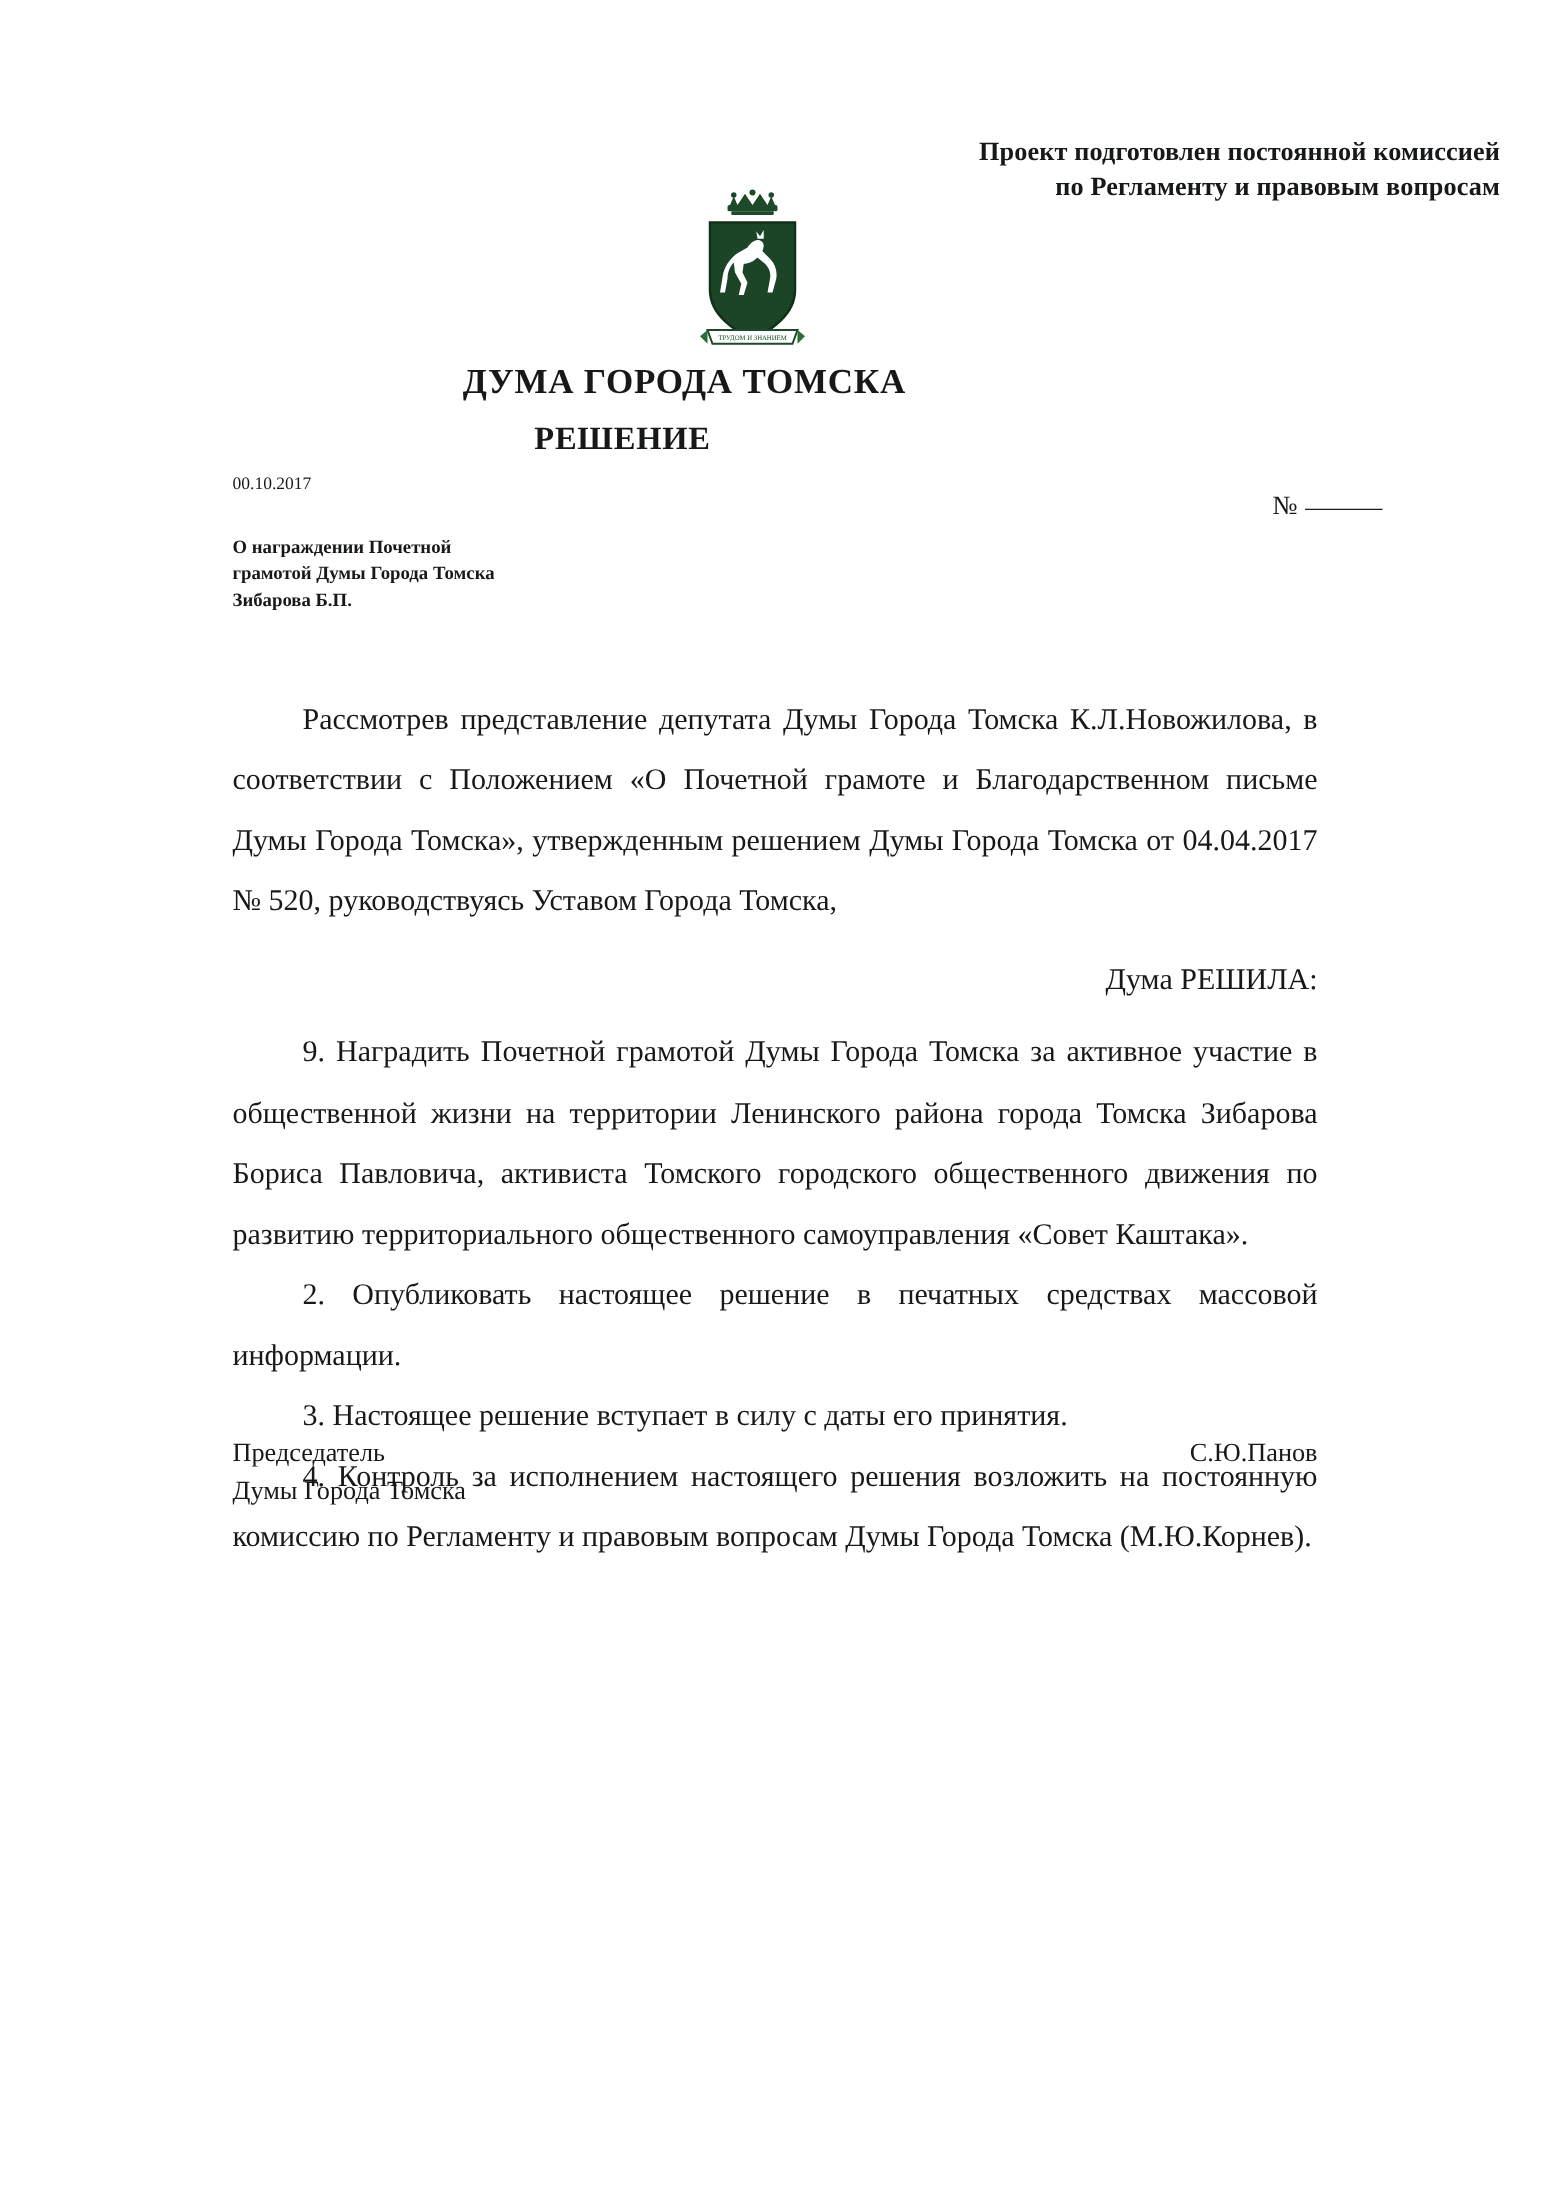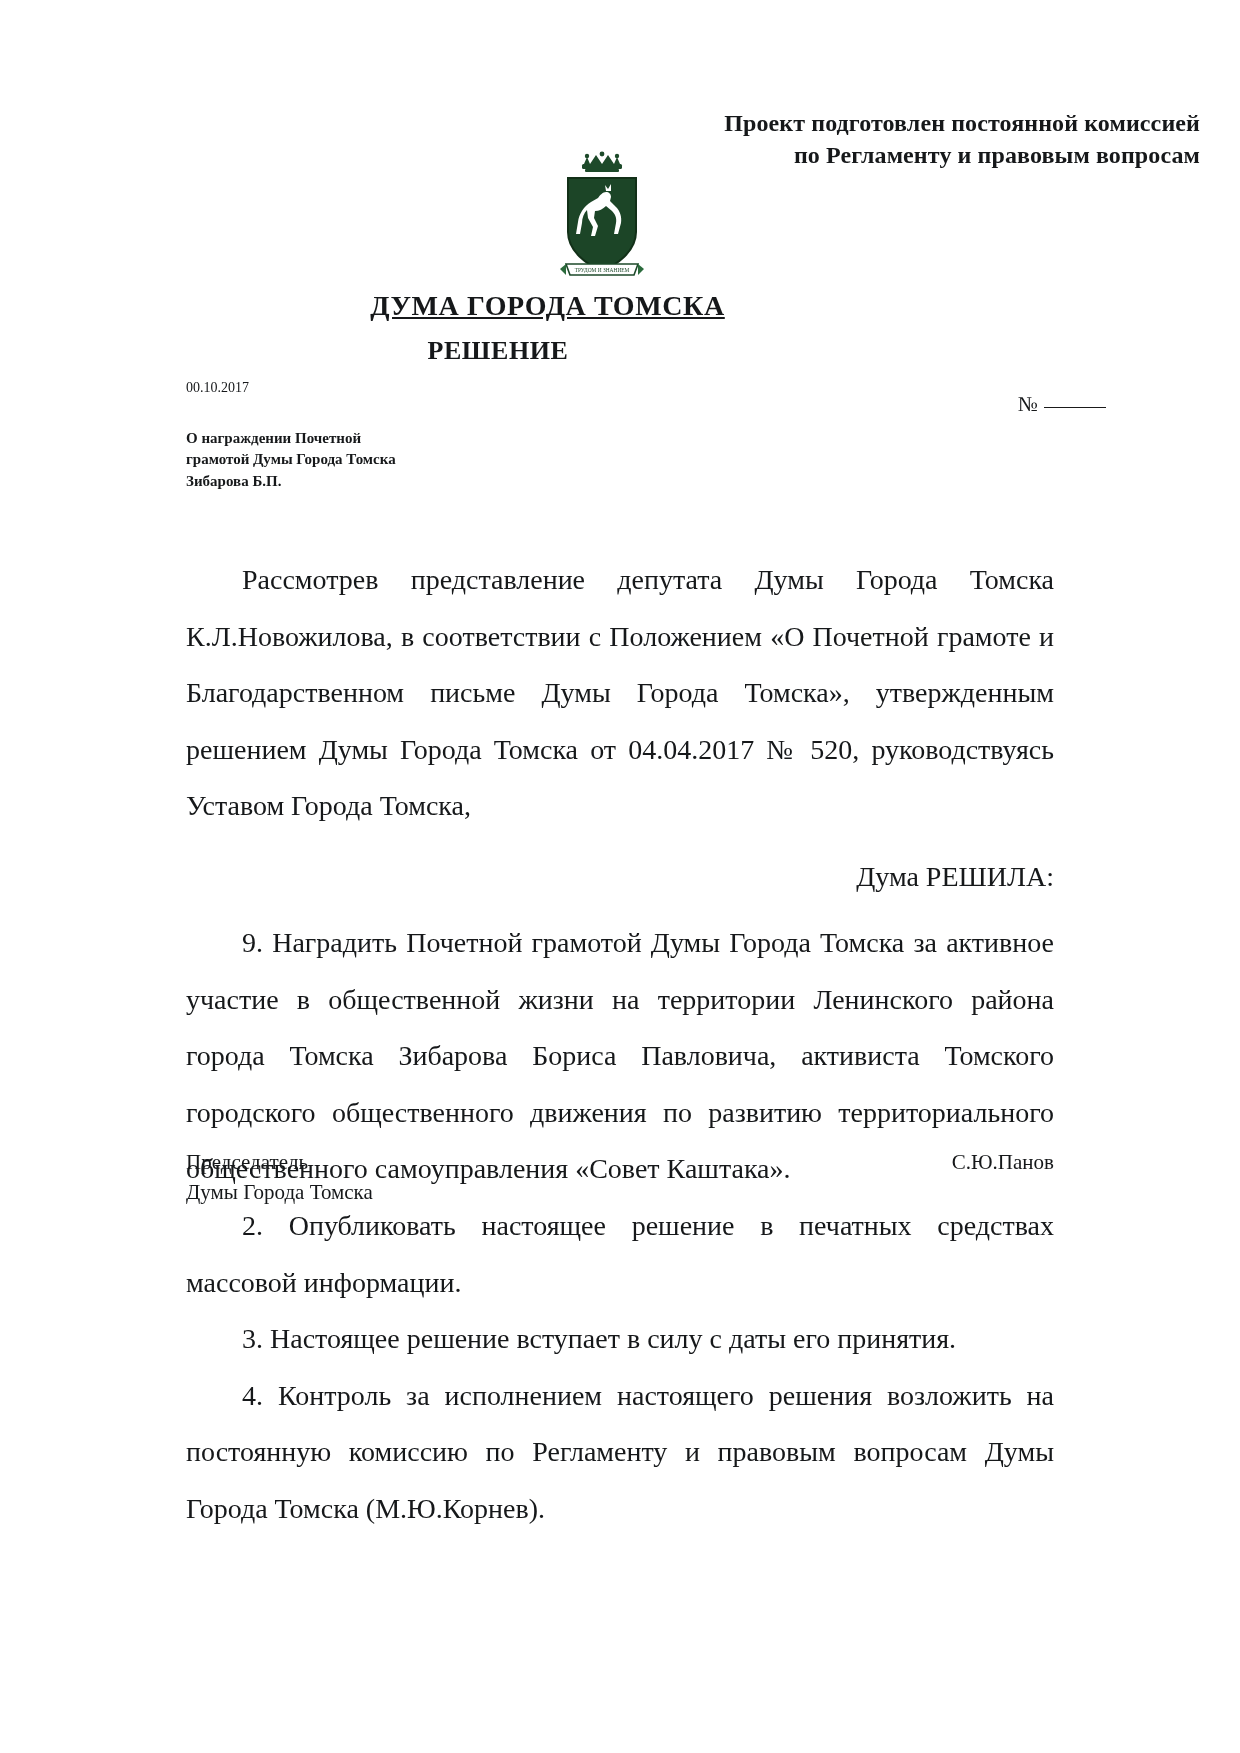--- a/index.html
+++ b/index.html
@@ -19,21 +19,21 @@
   }
 
   
   .prepared-note {
     position: absolute;
     top: 108px;
     left: 620px;
     width: 580px;
     text-align: right;
     font-weight: bold;
-    font-size: 24px;
+    font-size: 21px;
     line-height: 1.32;
     letter-spacing: 0.1px;
   }
   .prepared-note div { white-space: nowrap; }
 
   
   .emblem {
     position: absolute;
     top: 148px;
     left: 554px;
@@ -46,21 +46,20 @@
     position: absolute;
     top: 290px;
     left: 0;
     width: 1089px;
     text-align: center;
     font-weight: bold;
     font-size: 28px;
     letter-spacing: 0.6px;
     padding-left: 6px;
     box-sizing: border-box;
-    text-decoration: underline;
   }
   .doc-kind {
     position: absolute;
     top: 336px;
     left: 0;
     width: 980px;
     text-align: center;
     font-weight: bold;
     font-size: 26px;
     letter-spacing: 0.6px;
@@ -102,21 +101,21 @@
     text-align-last: left;
   }
   .subject .just { display: block; }
 
   
   .body-text {
     position: absolute;
     top: 552px;
     left: 186px;
     width: 868px;
-    font-size: 28px;
+    font-size: 24px;
     line-height: 2.02;
   }
   .body-text p {
     margin: 0;
     text-align: justify;
     text-indent: 56px;
   }
   .body-text p.center {
     text-align: right;
     text-indent: 0;

